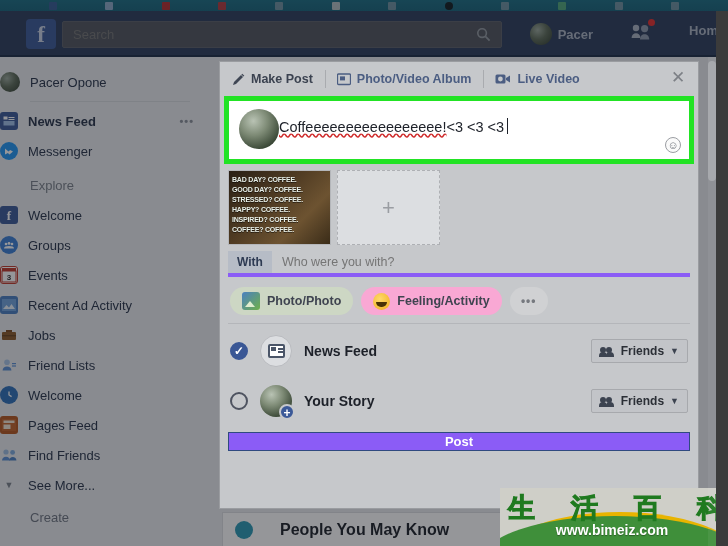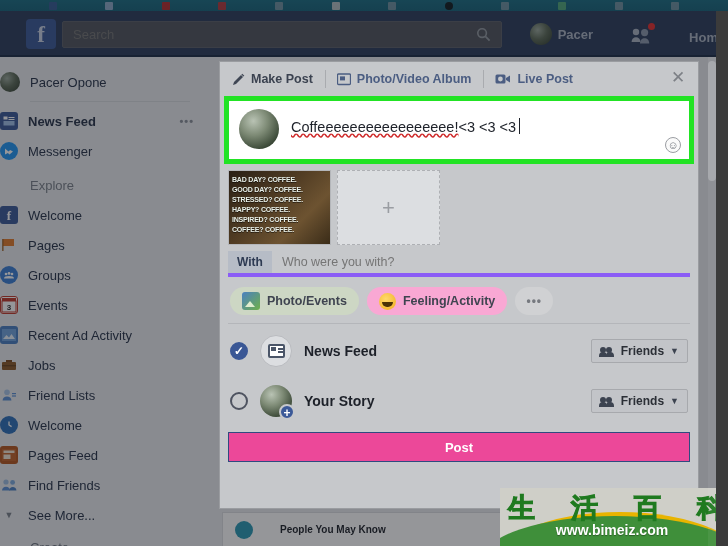--- a/index.html
+++ b/index.html
@@ -48,21 +48,21 @@
   }
   .searchbox .ph {
     color: #9aa0a8; font-size: 13px; margin-left: 10px;
     background: transparent; border: none; outline: none; width: 380px;
   }
   .search-ico {
     position: absolute; right: 10px; top: 5px; width: 15px; height: 15px;
     opacity: .75;
   }
   .fbbar .spacer { flex: 1 1 auto; }
-  .nav-right { display: flex; align-items: flex-end; gap: 26px; margin-right: 4px; }
+  .nav-right { display: flex; align-items: flex-start; gap: 26px; margin-right: 4px; }
   .nav-item {
     display: flex; align-items: center; gap: 6px;
     color: #aab3c2; font-size: 13px; font-weight: bold; position: relative;
     padding: 4px 6px;
   }
   .avatar-sm {
     width: 22px; height: 22px; border-radius: 50%;
     background: radial-gradient(circle at 35% 32%, #9aa79b 0%, #5c6a58 45%, #2e3a2c 100%);
     flex: none;
   }
@@ -109,21 +109,21 @@
     background: #e9ebee;
   }
   .pymk {
     position: absolute; left: 4px; bottom: 0px; width: 480px; height: 34px;
     background: #fff; border: 1px solid #dddfe2; border-bottom: none;
     display: flex; align-items: center; gap: 8px; padding-left: 12px;
   }
   .pymk .glob {
     width: 18px; height: 18px; border-radius: 50%; background: #2b9ab5; flex:none;
   }
-  .pymk .t { font-size: 10px; font-weight: bold; color: #1d2129; padding-left: 19px; }
+  .pymk .t { font-size: 16px; font-weight: bold; color: #1d2129; padding-left: 19px; }
 
   
   .dim {
     position: absolute; inset: 0; background: rgba(20,22,28,.45); z-index: 5;
   }
 
   
   .modal {
     position: absolute; z-index: 10;
     left: 220px; top: 62px; width: 478px; height: 446px;
@@ -159,21 +159,21 @@
   }
   .composer {
     background: #fff; height: 58px; position: relative;
     display: flex; align-items: flex-start; padding: 8px 10px;
   }
   .composer .avatar-c {
     width: 40px; height: 40px; border-radius: 50%; flex: none;
     background: radial-gradient(circle at 36% 30%, #b9c3b4 0%, #7d8a75 38%, #3c4a38 75%, #222c20 100%);
   }
   .ctext {
-    margin-left: 12px; margin-top: 7px; font-size: 14.5px; color: #1d2129;
+    margin-top: 7px; font-size: 14.5px; color: #1d2129;
     white-space: nowrap; display: flex; align-items: baseline;
   }
   .misspell {
     text-decoration: underline;
     text-decoration-color: #cf2b2b;
     text-decoration-style: wavy;
     text-decoration-skip-ink: none;
   }
   .caret {
     display: inline-block; width: 1px; height: 16px; background: #1d2129;
@@ -320,21 +320,21 @@
   .ico-friends::after{
     content:""; position:absolute; left:-1px; bottom:0; width:8px; height:5px;
     border-top-left-radius:4px; border-top-right-radius:4px; background:#3c4350;
     box-shadow: 7px 0 0 #3c4350;
   }
   .chev { font-size: 9px; color: #3c4350; }
 
   
   .postwrap { padding: 6px 8px 8px 8px; flex: none; }
   .postbtn {
-    height: 30px; background: #ec4899; border: 1px solid #2f4a80;
+    height: 19px; background: #8b5cf6; border: 1px solid #2f4a80;
     color: #fff; font-size: 13px; font-weight: bold;
     display: flex; align-items: center; justify-content: center;
   }
 
   
   .watermark {
     position: absolute; z-index: 30; right: 0; bottom: 0;
     width: 228px; height: 58px; overflow: hidden;
     background: #cfcfc8;
   }
@@ -467,29 +467,20 @@
         <span>Messenger</span>
       </div>
 
       <div class="side-head">Explore</div>
 
       <div class="side-row">
         <span class="ico" style="background:#3b5998;font-family:'Liberation Serif',serif;font-weight:bold;font-size:13px">f</span>
         <span>Welcome</span>
       </div>
       <div class="side-row">
-        <span class="ico" style="background:transparent">
-          <svg width="16" height="16" viewBox="0 0 16 16">
-              <rect x="2" y="2" width="11" height="7" fill="#e07b2c"></rect>
-              <rect x="1.2" y="2" width="1.3" height="12" fill="#9a5c1e"></rect>
-            </svg>
-        </span>
-        <span>Pages</span>
-      </div>
-      <div class="side-row">
         <span class="ico" style="background:#3b7fd4;border-radius:50%">
           <svg width="14" height="14" viewBox="0 0 14 14">
               <circle cx="4" cy="6" r="1.3" fill="#fff"></circle>
               <circle cx="7" cy="5.4" r="1.4" fill="#fff"></circle>
               <circle cx="10" cy="6" r="1.3" fill="#fff"></circle>
               <path d="M2 10.4c0-1.5 2.2-2.3 5-2.3s5 .8 5 2.3z" fill="#fff"></path>
             </svg>
         </span>
         <span>Groups</span>
       </div>
@@ -597,21 +588,21 @@
           <rect x="3" y="3.4" width="5" height="4" fill="#4b5d82"></rect>
         </svg>
         <span>Photo/Video Album</span>
       </div>
       <div class="mtab">
         <svg width="16" height="12" viewBox="0 0 16 12">
           <rect x="0.5" y="1.5" width="10" height="9" rx="1.5" fill="#4b5d82"></rect>
           <path d="M11 5l4-2.4v7L11 7z" fill="#4b5d82"></path>
           <circle cx="5.4" cy="6" r="2.4" fill="#c6c8cb"></circle>
         </svg>
-        <span>Live Post</span>
+        <span>Live Video</span>
       </div>
       <div class="mclose">✕</div>
     </div>
 
     <div class="green-wrap">
       <div class="composer">
         <span class="avatar-c"></span>
         <div class="ctext">
           <span class="misspell">Coffeeeeeeeeeeeeeeeee!</span>
             <span> &lt;3 &lt;3 &lt;3</span>
@@ -638,21 +629,21 @@
     </div>
 
     <div class="withrow">
       <div class="withlabel">With</div>
       <input class="withinput" placeholder="Who were you with?" style="">
     </div>
 
     <div class="pills">
       <div class="pill photo">
         <span class="ico-photo"></span>
-        <span>Photo/Events</span>
+        <span>Photo/Photo</span>
       </div>
       <div class="pill feel">
         <span class="ico-smile"></span>
         <span>Feeling/Activity</span>
       </div>
       <div class="pill more">•••</div>
     </div>
 
     <div class="aud-sep"></div>
 

